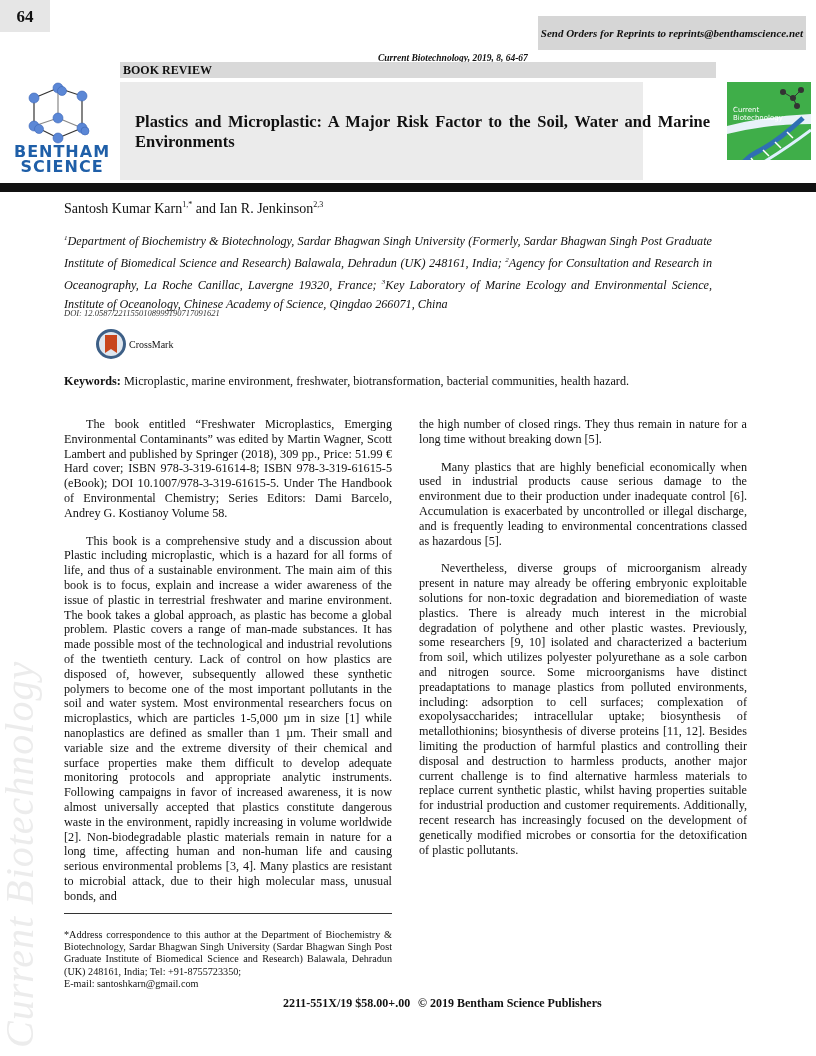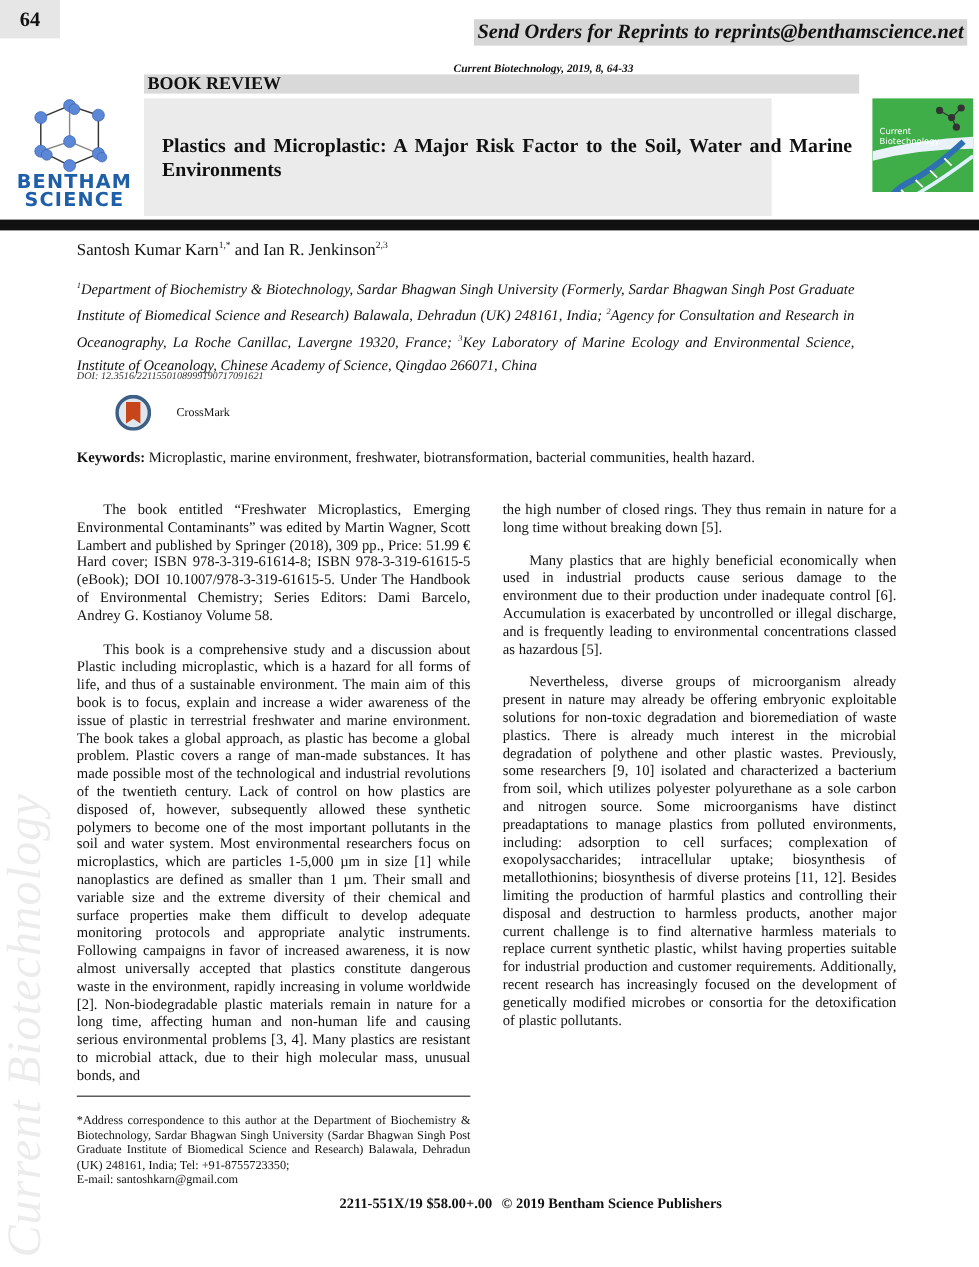--- a/index.html
+++ b/index.html
@@ -1,59 +1,59 @@
 <!DOCTYPE html>
 <html><head>
 <meta charset="utf-8">
 <style>
   html, body { margin:0; padding:0; }
   body { width:816px; height:1056px; position:relative; background:#ffffff; overflow:hidden;
          font-family:"Liberation Serif", serif; color:#111; }
   .pagenum { position:absolute; left:0; top:0; width:50px; height:32px; background:#e6e6e6;
              font-weight:bold; font-size:17px; line-height:34px; text-align:center; }
   .reprints { position:absolute; right:10px; top:16px; background:#d6d6d6; font-style:italic; font-weight:bold;
-              font-size:17px; padding:1px 3px; }
+              font-size:11px; padding:11px 3px; }
   .citation { position:absolute; left:378px; top:53px; font-style:italic; font-weight:bold; font-size:9.5px; }
   .bookreview { position:absolute; left:120px; top:62px; width:596px; height:16px; background:#d9d9d9;
-                font-weight:bold; font-size:15px; line-height:17px; padding-left:3px; box-sizing:border-box; }
+                font-weight:bold; font-size:12px; line-height:17px; padding-left:3px; box-sizing:border-box; }
   .logo { position:absolute; left:8px; top:82px; width:108px; height:100px; }
   .logo svg { display:block; margin:0 auto; }
   .logo-text { font-family:"DejaVu Sans", sans-serif; font-weight:bold; color:#1f5fa8; font-size:16px;
                line-height:15px; text-align:center; letter-spacing:1px; }
   .titlebox { position:absolute; left:120px; top:82px; width:523px; height:98px; background:#ebebeb; }
   .title { position:absolute; left:15px; top:30px; width:575px; font-weight:bold; font-size:16.5px; line-height:20px;
            text-align:justify; }
   .cover { position:absolute; left:727px; top:82px; width:84px; height:78px; background:#3fae49; overflow:hidden; }
   .cover .ct { position:absolute; left:6px; top:24px; font-family:"DejaVu Sans", sans-serif; font-size:7px; color:#fff; line-height:8px; }
   .blackbar { position:absolute; left:0; top:183px; width:816px; height:9px; background:#111; }
   .authors { position:absolute; left:64px; top:200px; font-size:14px; }
   .authors sup { font-size:8px; }
   .affil { position:absolute; left:64px; top:229px; width:648px; font-style:italic; font-size:12.2px; line-height:19px; text-align:justify; }
   .affil sup { font-size:7px; }
   .doi { position:absolute; left:64px; top:308px; font-style:italic; font-size:8.5px; color:#333; }
-  .crossmark { position:absolute; left:96px; top:329px; display:flex; align-items:center; gap:21px; cursor:pointer; }
+  .crossmark { position:absolute; left:96px; top:329px; display:flex; align-items:center; gap:3px; cursor:pointer; }
   .crossmark span { font-size:10px; }
   .keywords { position:absolute; left:64px; top:374px; font-size:12.2px; }
   .col { position:absolute; top:404px; width:328px; font-size:12.2px; line-height:14.8px; text-align:justify; }
   .col p { margin:13px 0 7px 0; text-indent:22px; }
   .col-left { left:64px; }
   .col-right { left:419px; }
   .col-right p.cont { text-indent:0; }
   .footnote { position:absolute; left:64px; top:913px; width:328px; border-top:1.5px solid #333; padding-top:15px;
               font-size:10.2px; line-height:12.2px; text-align:justify; }
   .footer { position:absolute; top:996px; font-weight:bold; font-size:12px; }
   .watermark { position:absolute; left:-4px; top:1048px; transform:rotate(-90deg); transform-origin:0 0;
                font-style:italic; font-size:40px; color:#ececec; white-space:nowrap; letter-spacing:1px; }
 </style>
 </head>
 <body>
 
 <div class="pagenum">64</div>
 <div class="reprints">Send Orders for Reprints to reprints@benthamscience.net</div>
-<div class="citation">Current Biotechnology, 2019, 8, 64-33</div>
+<div class="citation">Current Biotechnology, 2019, 8, 64-67</div>
 <div class="bookreview">BOOK REVIEW</div>
 
 <div class="logo">
   <svg width="80" height="62" viewBox="0 0 80 62">
     <g stroke="#333" stroke-width="1.2" fill="none">
       <line x1="36" y1="6" x2="60" y2="14"></line>
         <line x1="36" y1="6" x2="12" y2="16"></line>
       <line x1="12" y1="16" x2="12" y2="44"></line>
         <line x1="60" y1="14" x2="60" y2="46"></line>
       <line x1="12" y1="44" x2="36" y2="56"></line>
@@ -113,21 +113,21 @@
 <div class="blackbar"></div>
 
 <div class="authors">
   <span>Santosh Kumar Karn</span><sup>1,*</sup><span> and </span><span>Ian R. Jenkinson</span><sup>2,3</sup>
 </div>
 
 <div class="affil">
   <sup>1</sup><span>Department of Biochemistry &amp; Biotechnology, Sardar Bhagwan Singh University (Formerly, Sardar Bhagwan Singh Post Graduate Institute of Biomedical Science and Research) Balawala, Dehradun (UK) 248161, India; </span><sup>2</sup><span>Agency for Consultation and Research in Oceanography, La Roche Canillac, Lavergne 19320, France; </span><sup>3</sup><span>Key Laboratory of Marine Ecology and Environmental Science, Institute of Oceanology, Chinese Academy of Science, Qingdao 266071, China</span>
 </div>
 
-<div class="doi">DOI: 12.3516/2211550108999190717091621</div>
+<div class="doi">DOI: 12.0587/2211550108999190717091621</div>
 
 <div class="crossmark">
   <svg width="30" height="30" viewBox="0 0 30 30">
     <circle cx="15" cy="15" r="13.5" fill="#dfe6ee" stroke="#3d5f86" stroke-width="3"></circle>
     <path d="M9 6 H21 V24 L15 20 L9 24 Z" fill="#c8451c"></path>
   </svg>
   <span>CrossMark</span>
 </div>
 
 <div class="keywords">

